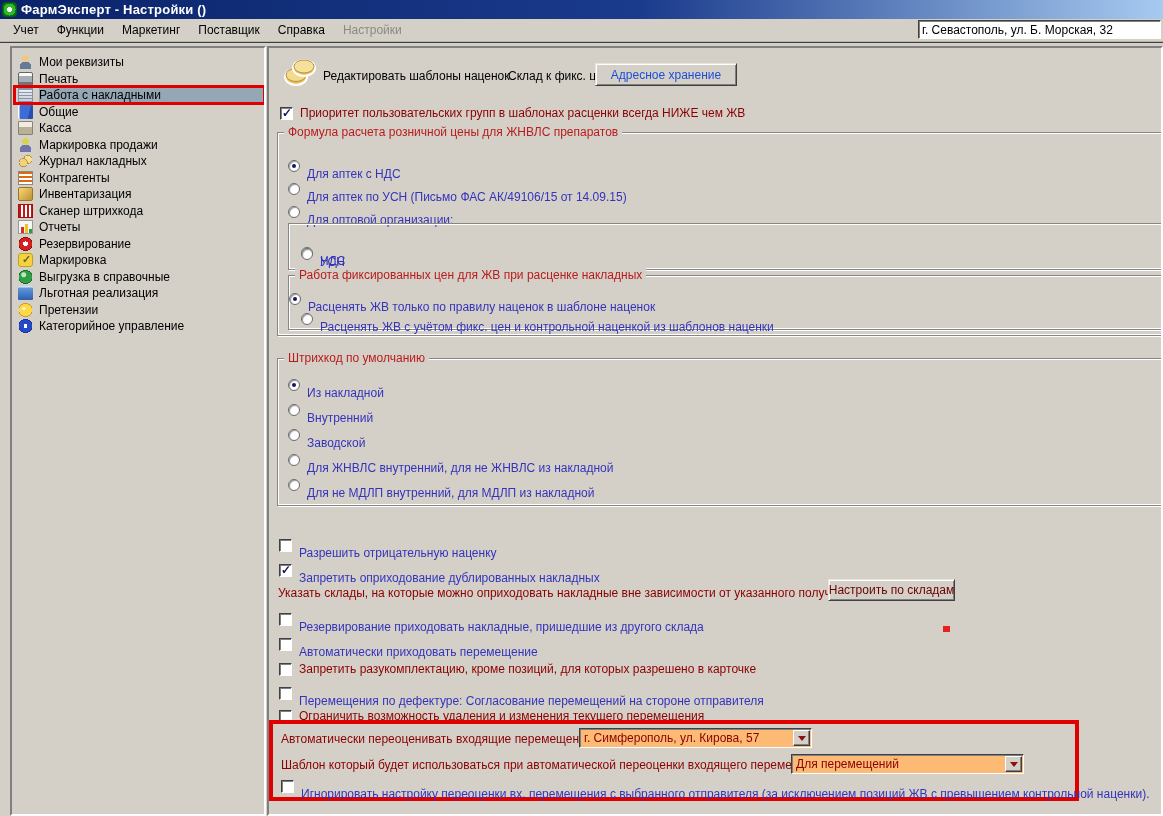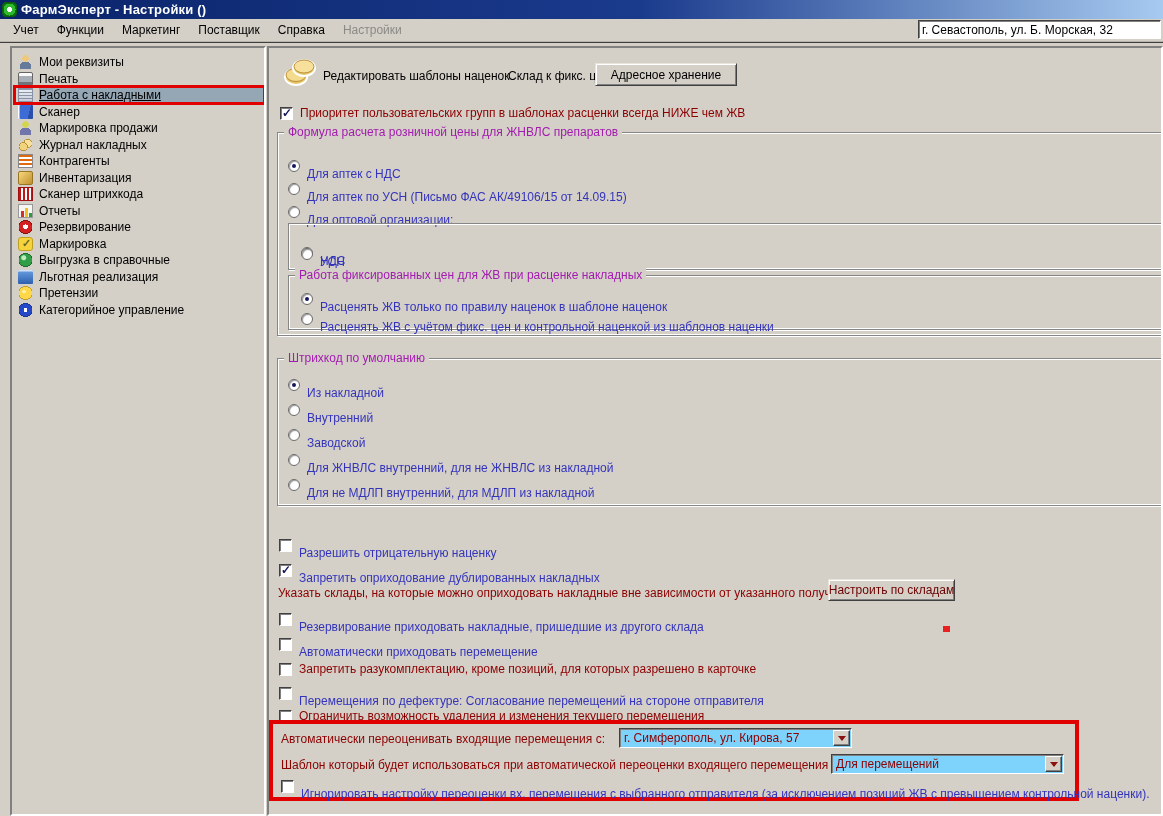--- a/index.html
+++ b/index.html
@@ -22,21 +22,21 @@
 
   
   .content { position: absolute; top: 43px; left: 0; right: 0; bottom: 0; }
   .sunken { border: 2px solid; border-color: #808080 #ffffff #ffffff #808080; background: #d4d0c8; }
   .sidebar { position: absolute; left: 10px; top: 3px; width: 256px; bottom: 0; padding: 6px 0 0 3px; overflow: hidden; }
   .mainpanel { position: absolute; left: 267px; top: 3px; right: 0; bottom: 0; overflow: hidden; }
 
   
   .srow { height: 16px; display: flex; align-items: center; gap: 6px; padding-left: 3px; margin-bottom: 0.5px; position: relative; }
   .slabel { flex: 1; color: #000; white-space: nowrap; }
-  .srow.selected { outline: 3px solid #e10000; outline-offset: -1px; text-decoration: underline; }
+  .srow.selected { outline: 3px solid #e10000; outline-offset: -1px; }
   .srow.selected .slabel { background: #95a6b4; }
 
   .ic { width: 15px; height: 14px; flex: 0 0 15px; display: inline-block; position: relative; }
   .ic-user, .ic-cashless { background: radial-gradient(circle at 50% 25%, #f0c878 0 3px, rgba(0,0,0,0) 3.6px),
      radial-gradient(ellipse 6px 4.5px at 50% 80%, #667a99 0 99%, rgba(0,0,0,0) 100%); }
   .ic-cashless { filter: hue-rotate(20deg) saturate(1.4); }
   .ic-printer { background: linear-gradient(#fafafa 0 22%, #a8aeb6 22% 72%, #70757c 72%); border-radius: 2px; border: 1px solid #666; }
   .ic-invoice { background: repeating-linear-gradient(180deg, rgba(120,130,150,.8) 0 1px, rgba(0,0,0,0) 1px 3px), linear-gradient(#eef1f6, #c6cedb); border: 1px solid #8892a6; }
   .ic-book { background: linear-gradient(105deg, #3d6cd6 0 70%, #2a4faa 70%); box-shadow: inset 1.5px 0 0 #fff; border-radius: 1px; }
   .ic-cash { background: linear-gradient(#f0ecdf 0 40%, #b8b098 40%); border: 1px solid #8a8270; border-radius: 1px; }
@@ -59,35 +59,35 @@
   .ic-category { background: radial-gradient(circle, #fff 0 2px, #2448c8 2px 6.2px, #1a34a0 6.2px 7px, rgba(0,0,0,0) 7px); }
 
   
   .abs { position: absolute; }
   .lbl { white-space: nowrap; color: #000; }
   .blue { color: #3434bb; margin-top: 16px; }
   .maroon { color: #8b0000; }
 
   .btn { background: #d4d0c8; border: 1px solid; border-color: #e8e4dc #404040 #404040 #e8e4dc;
     box-shadow: inset 1px 1px 0 #ffffff, inset -1px -1px 0 #808080; display: flex; align-items: center; justify-content: center;
-    font-size: 12px; color: #000000; cursor: default; white-space: nowrap; }
+    font-size: 12px; color: #1d4ed8; cursor: default; white-space: nowrap; }
 
   .groupbox { border: 1px solid #868686; box-shadow: inset 1px 1px 0 #fff, inset -1px -1px 0 #fff, 1px 1px 0 #fff; }
-  .legend { position: absolute; top: -8px; left: 6px; background: #d4d0c8; padding: 0 4px; color: #a21caf; white-space: nowrap; }
+  .legend { position: absolute; top: -8px; left: 6px; background: #d4d0c8; padding: 0 4px; color: #b91c1c; white-space: nowrap; }
 
   .radio-row, .cb-row { display: flex; align-items: center; height: 14px; white-space: nowrap; }
   .radio { width: 12px; height: 12px; border-radius: 50%; background: #fff; border: 1px solid #6a6a6a;
     box-shadow: inset 1px 1px 1px #9a9a9a; margin-right: 7px; flex: 0 0 12px; position: relative; }
   .radio.checked::after { content: ""; position: absolute; left: 3px; top: 3px; width: 4px; height: 4px; border-radius: 50%; background: #17175e; }
   .checkbox { width: 13px; height: 13px; background: #fff; border: 1px solid; border-color: #404040 #fff #fff #404040;
     box-shadow: inset 1px 1px 0 #808080; margin-right: 7px; flex: 0 0 13px; position: relative; }
   .checkbox.checked::after { content: "✓"; position: absolute; left: 1px; top: -2px; font-size: 12px; font-weight: bold; color: #15155e; }
 
-  .combo { background: #7dd3fc; border: 1px solid; border-color: #404040 #fff #fff #404040; box-shadow: inset 1px 1px 0 #808080;
-    display: flex; align-items: center; margin-left: 40px; }
+  .combo { background: #fdba74; border: 1px solid; border-color: #404040 #fff #fff #404040; box-shadow: inset 1px 1px 0 #808080;
+    display: flex; align-items: center; }
   .combo-text { flex: 1; padding: 1px 4px; color: #8b0000; white-space: nowrap; overflow: hidden; }
   .combo-btn { width: 17px; align-self: stretch; margin: 1px; background: #d4d0c8; border: 1px solid;
     border-color: #fff #404040 #404040 #fff; box-shadow: inset -1px -1px 0 #808080; display: flex; align-items: center; justify-content: center; }
   .combo-arrow { width: 0; height: 0; border-left: 4px solid transparent; border-right: 4px solid transparent; border-top: 5px solid #8b1010; }
 
   .redbox { border: 4px solid #e10000; }
   .red-dot { background: #e82020; }
 </style>
 </head>
 <body>
@@ -120,21 +120,25 @@
       <div class="srow">
         <span class="ic ic-printer"></span>
         <span class="slabel">Печать</span>
       </div>
       <div class="srow selected">
         <span class="ic ic-invoice"></span>
         <span class="slabel">Работа с накладными</span>
       </div>
       <div class="srow">
         <span class="ic ic-book"></span>
-        <span class="slabel">Сканер</span>
+        <span class="slabel">Общие</span>
+      </div>
+      <div class="srow">
+        <span class="ic ic-cash"></span>
+        <span class="slabel">Касса</span>
       </div>
       <div class="srow">
         <span class="ic ic-cashless"></span>
         <span class="slabel">Маркировка продажи</span>
       </div>
       <div class="srow">
         <span class="ic ic-coins"></span>
         <span class="slabel">Журнал накладных</span>
       </div>
       <div class="srow">
@@ -217,21 +221,21 @@
             <span class="blue">НДС</span>
           </div>
           <div class="abs radio-row" style="left:12px;top:23px">
             <span class="radio"></span>
             <span class="blue">УСН</span>
           </div>
         </div>
 
         <div class="abs groupbox" style="left:10px;top:142px;width:1120px;height:55px">
           <span class="legend">Работа фиксированных цен для ЖВ при расценке накладных</span>
-          <div class="abs radio-row" style="left:12px;top:16px">
+          <div class="abs radio-row" style="left:0;top:16px">
             <span class="radio checked"></span>
             <span class="blue">Расценять ЖВ только по правилу наценок в шаблоне наценок</span>
           </div>
           <div class="abs radio-row" style="left:12px;top:36px">
             <span class="radio"></span>
             <span class="blue">Расценять ЖВ с учётом фикс. цен и контрольной наценкой из шаблонов наценки</span>
           </div>
         </div>
       </div>
 

